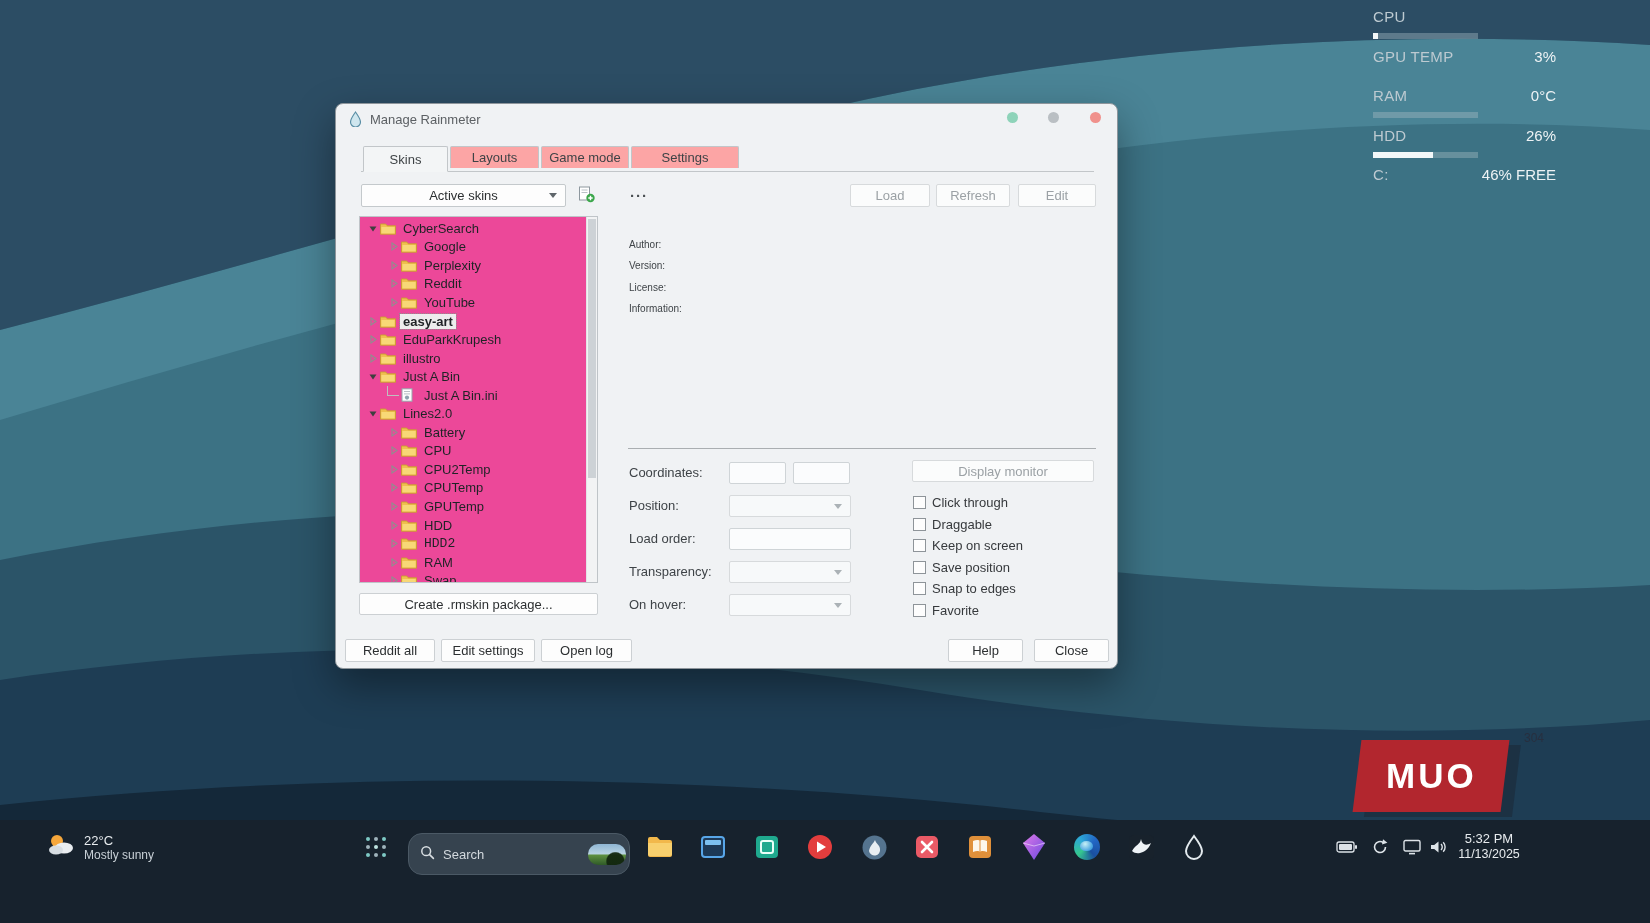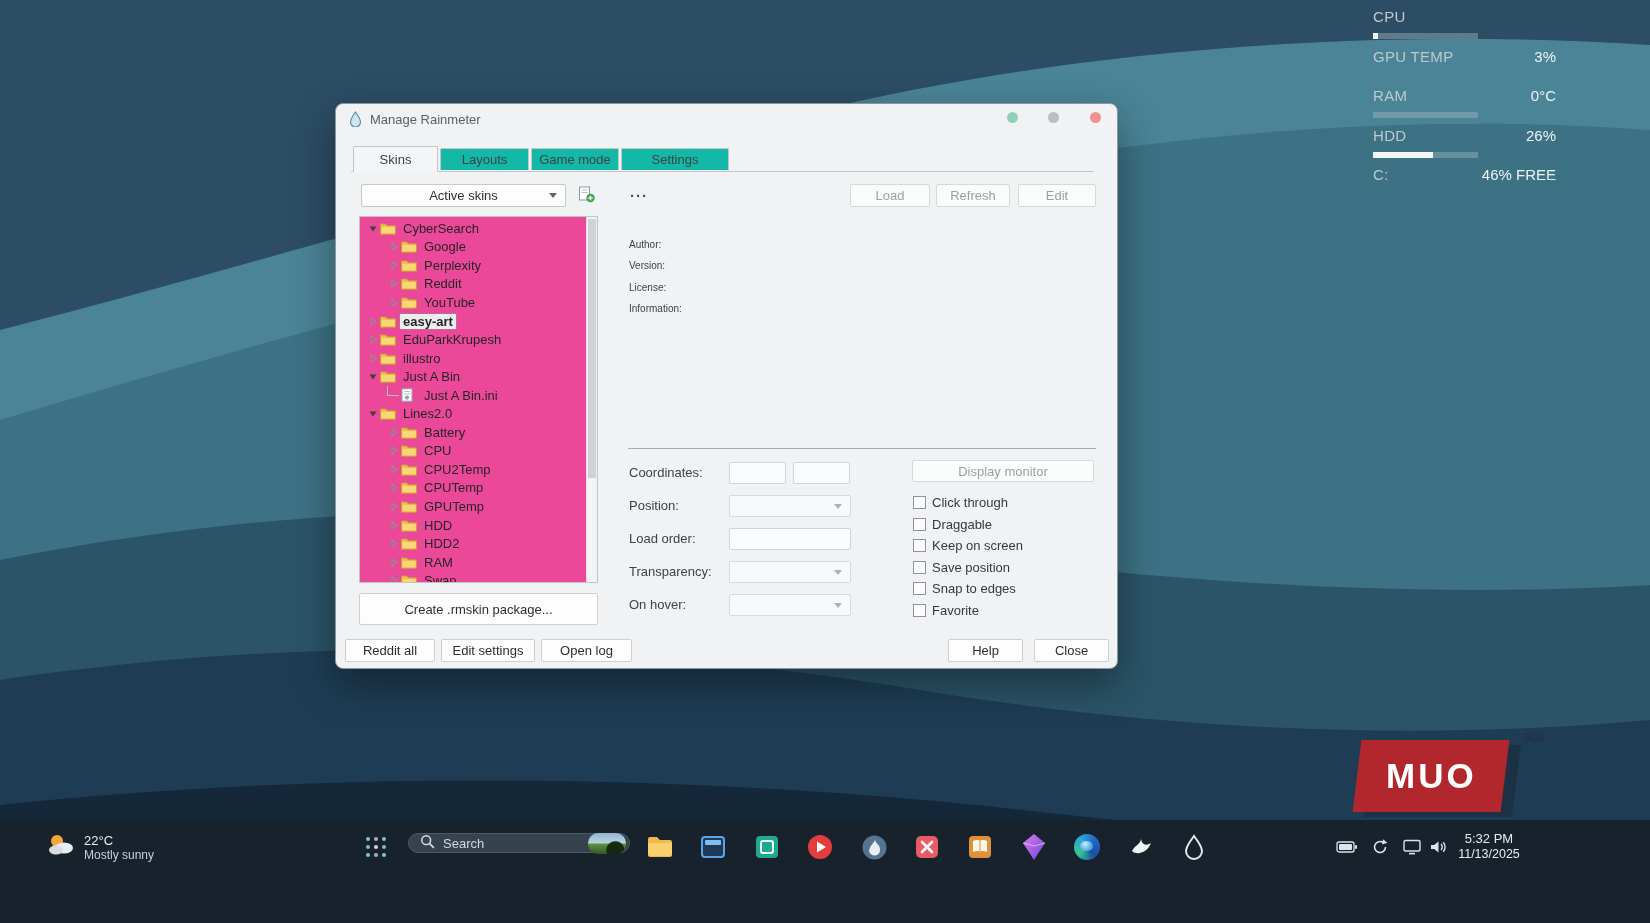--- a/index.html
+++ b/index.html
@@ -28,24 +28,24 @@
   .win{position:absolute;left:335px;top:103px;width:783px;height:566px;background:#f0f2f4;
        border:1px solid #8e959b;border-radius:8px;box-shadow:0 16px 40px rgba(0,0,0,.38);overflow:hidden}
   .titlebar{position:absolute;left:0;top:0;right:0;height:30px;display:flex;align-items:center}
   .title-ico{margin-left:13px;display:flex}
   .title-text{margin-left:8px;font-size:13px;color:#5c6064}
   .dot{position:absolute;top:8px;width:11px;height:11px;border-radius:50%}
   .dot.min{left:671px;background:#8ed3b9}
   .dot.max{left:712px;background:#babfc3}
   .dot.close{left:754px;background:#f0918c}
 
-  .tabstrip{position:absolute;left:15px;right:23px;top:42px;height:26px;border-bottom:1px solid #c2c6c9;
-            display:flex;align-items:center}
+  .tabstrip{position:absolute;left:25px;right:23px;top:42px;height:26px;border-bottom:1px solid #c2c6c9;
+            display:flex;align-items:flex-start}
   .tab{margin-left:2px;font-size:13px;color:#3e4346;text-align:center;border:1px solid #c2c6c9;border-bottom:none;
-       background:#14b8a6;height:22px;line-height:21px;border-radius:2px 2px 0 0;cursor:default}
+       background:#fca5a5;height:22px;line-height:21px;border-radius:2px 2px 0 0;cursor:default}
   .tab.active{background:#f3f5f6;height:26px;line-height:25px;margin-bottom:-1px;border-bottom:1px solid #f3f5f6}
 
   .btn{position:absolute;background:#fdfdfd;border:1px solid #ccd0d3;border-radius:2px;font-size:13px;color:#2c2f31;
        display:flex;align-items:center;justify-content:center;cursor:default;font-family:inherit}
   .btn.disabled{color:#9ba1a5;background:#fbfcfc;border-color:#d7dadc}
   .combo{position:absolute;background:#fdfdfd;border:1px solid #c4c9cc;border-radius:2px;font-size:13px;color:#2c2f31;
          display:flex;align-items:center;justify-content:center;cursor:default}
   .combo .chev{position:absolute;right:8px;width:0;height:0;border-left:4px solid transparent;
                border-right:4px solid transparent;border-top:5px solid #5f666b}
   .combo.disabled{color:#9ba1a5;background:#f7f9fa;border-color:#d7dadc}
@@ -78,21 +78,21 @@
   .cbbox{width:13px;height:13px;background:#fdfdfd;border:1px solid #8e9499;margin-right:6px}
   .cblabel{font-size:13px;color:#36393c}
 
   
   .taskbar{position:absolute;left:0;top:820px;width:1650px;height:103px;background:#17222d}
   .tb-item{position:absolute;display:flex;align-items:center;justify-content:center}
   .weather{position:absolute;left:46px;top:12px;display:flex;align-items:center;cursor:default}
   .weather-text{margin-left:8px;color:#e8ecef}
   .weather-temp{font-size:13px;line-height:15px}
   .weather-cond{font-size:12px;line-height:14px;color:#c9d1d7}
-  .search{position:absolute;left:408px;top:13px;width:222px;height:20px;border-radius:14px;background:#36434f;
+  .search{position:absolute;left:408px;top:13px;width:222px;height:42px;border-radius:14px;background:#36434f;
           border:1px solid #4b5965;display:flex;align-items:center;padding:0 3px 0 11px;cursor:pointer}
   .search-text{margin-left:8px;font-size:13px;color:#d3d9de;flex:1}
   .search-thumb{width:38px;height:21px;border-radius:10px;
       background:radial-gradient(circle at 72% 82%, rgba(18,38,14,.95) 0 26%, transparent 30%),
                  linear-gradient(180deg,#8fb6d4 0%,#b8d3e2 46%,#5d8f3f 54%,#2f5a28 100%)}
   .appico{width:28px;height:28px;top:13px;cursor:pointer}
   .edge-ico{width:26px;height:26px;border-radius:50%;position:relative;
             background:conic-gradient(from 230deg,#35c78f,#2da8d8,#2266c4,#1a4fa0,#35c78f)}
   .edge-ico::after{content:"";position:absolute;left:6px;top:7px;width:13px;height:10px;
             border-radius:50% 50% 45% 45%;background:radial-gradient(circle at 40% 30%,#c6f0f6,#3f9ede 75%)}
@@ -433,21 +433,21 @@
             </svg>
           </span>
           <span class="tree-ico">
             <svg width="16" height="13" viewBox="0 0 16 13">
               <path d="M0.5,2 h5.2 l1.6,1.8 h8.2 v8.4 h-15 z" fill="#efbf4e" stroke="#c99c31" stroke-width="0.9"></path>
               <rect x="1.4" y="5" width="13.2" height="6.4" fill="#f8d876"></rect>
             </svg>
           </span>
           <span class="tree-label">HDD</span>
         </div>
-        <div class="tree-row" style="padding-left: 27px;">
+        <div class="tree-row" style="padding-left: 27px; font-family: Liberation Mono, monospace;">
           <span class="tree-arrow">
             <svg width="10" height="11" viewBox="0 0 10 11">
               <polygon points="3,2 8,5.5 3,9" fill="none" stroke="#8f8f8f" stroke-width="1.1"></polygon>
             </svg>
           </span>
           <span class="tree-ico">
             <svg width="16" height="13" viewBox="0 0 16 13">
               <path d="M0.5,2 h5.2 l1.6,1.8 h8.2 v8.4 h-15 z" fill="#efbf4e" stroke="#c99c31" stroke-width="0.9"></path>
               <rect x="1.4" y="5" width="13.2" height="6.4" fill="#f8d876"></rect>
             </svg>
@@ -477,21 +477,21 @@
           <span class="tree-ico">
             <svg width="16" height="13" viewBox="0 0 16 13">
               <path d="M0.5,2 h5.2 l1.6,1.8 h8.2 v8.4 h-15 z" fill="#efbf4e" stroke="#c99c31" stroke-width="0.9"></path>
               <rect x="1.4" y="5" width="13.2" height="6.4" fill="#f8d876"></rect>
             </svg>
           </span>
           <span class="tree-label">Swap</span>
         </div>
       </div>
 
-    <button class="btn" style="left:23px;top:489px;width:239px;height:32px">Create .rmskin package...</button>
+    <button class="btn" style="left:23px;top:489px;width:239px;height:22px">Create .rmskin package...</button>
 
     <div class="meta">
       <div>Author:</div>
       <div>Version:</div>
       <div>License:</div>
       <div>Information:</div>
     </div>
 
     <div class="divider"></div>
 

